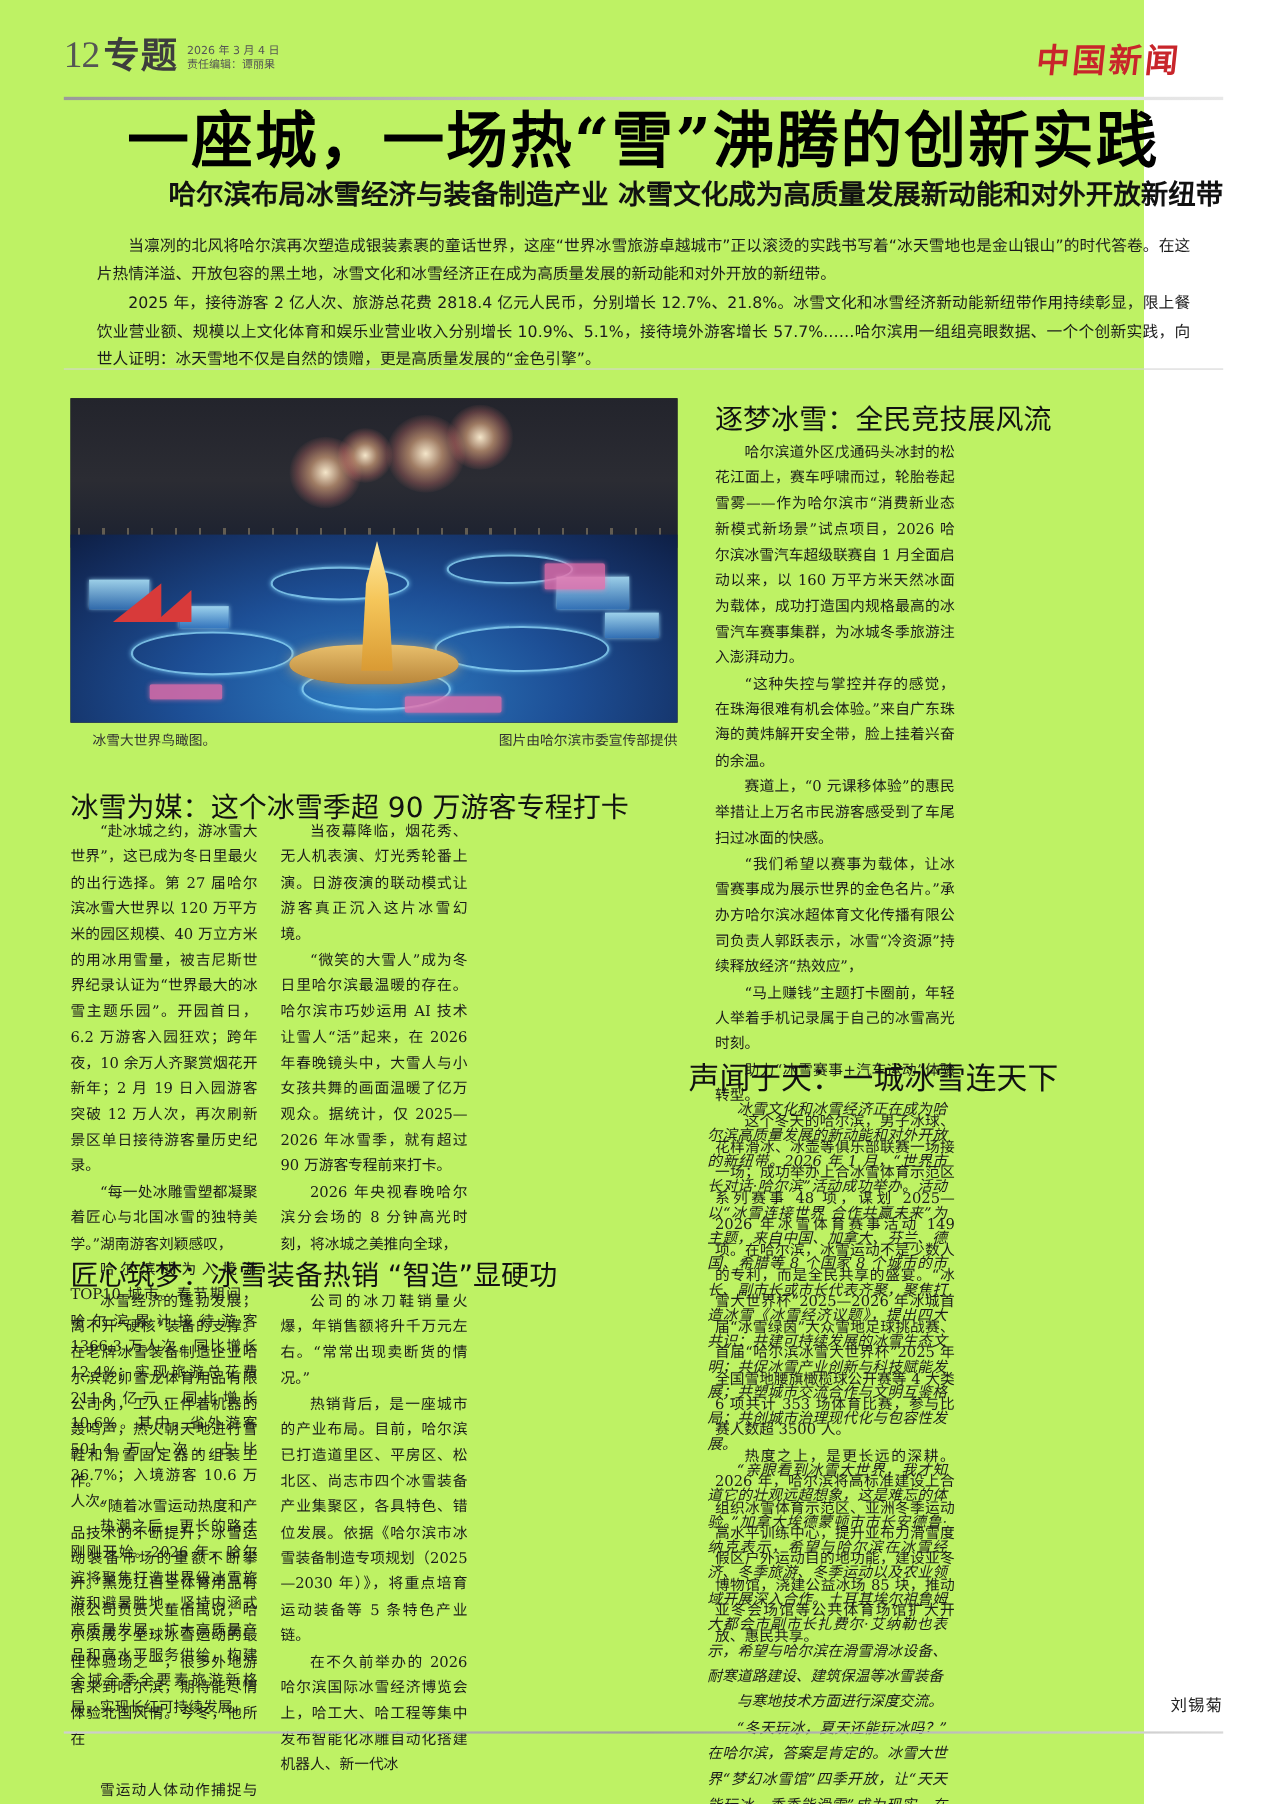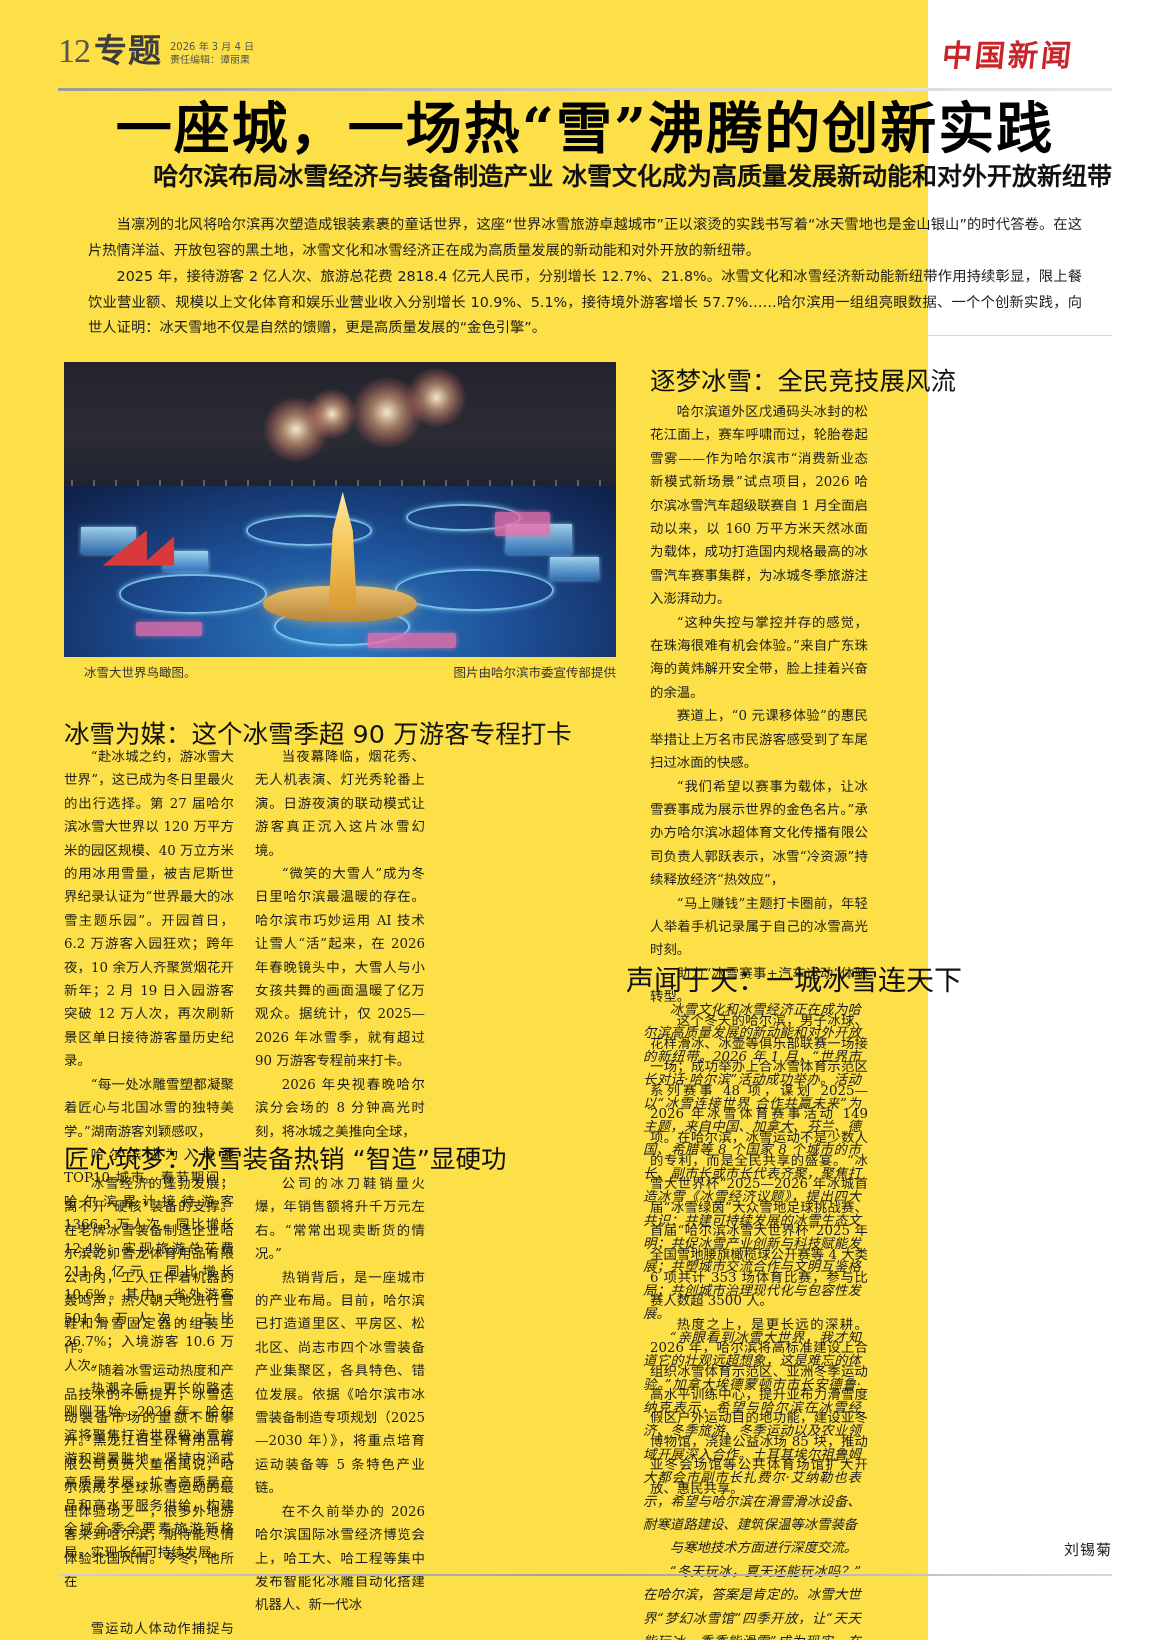--- a/index.html
+++ b/index.html
@@ -6,22 +6,22 @@
   html,body{margin:0;padding:0;}
   body{
     width:1170px;height:1640px;
     background:#ffffff;
     font-family:"Liberation Serif","DejaVu Serif",serif;
     color:#1a1a1a;
     overflow:hidden;
     position:relative;
   }
   .page{
-    position:absolute;left:0;top:0;width:928px;height:1640px;
-    background:#fde047;
+    position:absolute;left:0;top:0;width:1040px;height:1640px;
+    background:#bef264;
     box-sizing:border-box;
   }
 
   
   .masthead{
     position:absolute;left:58px;top:34px;width:1054px;height:52px;
   }
   .mast-left{position:absolute;left:0;top:0;display:flex;align-items:flex-end;}
   .folio{
     font-family:"Liberation Serif",serif;

